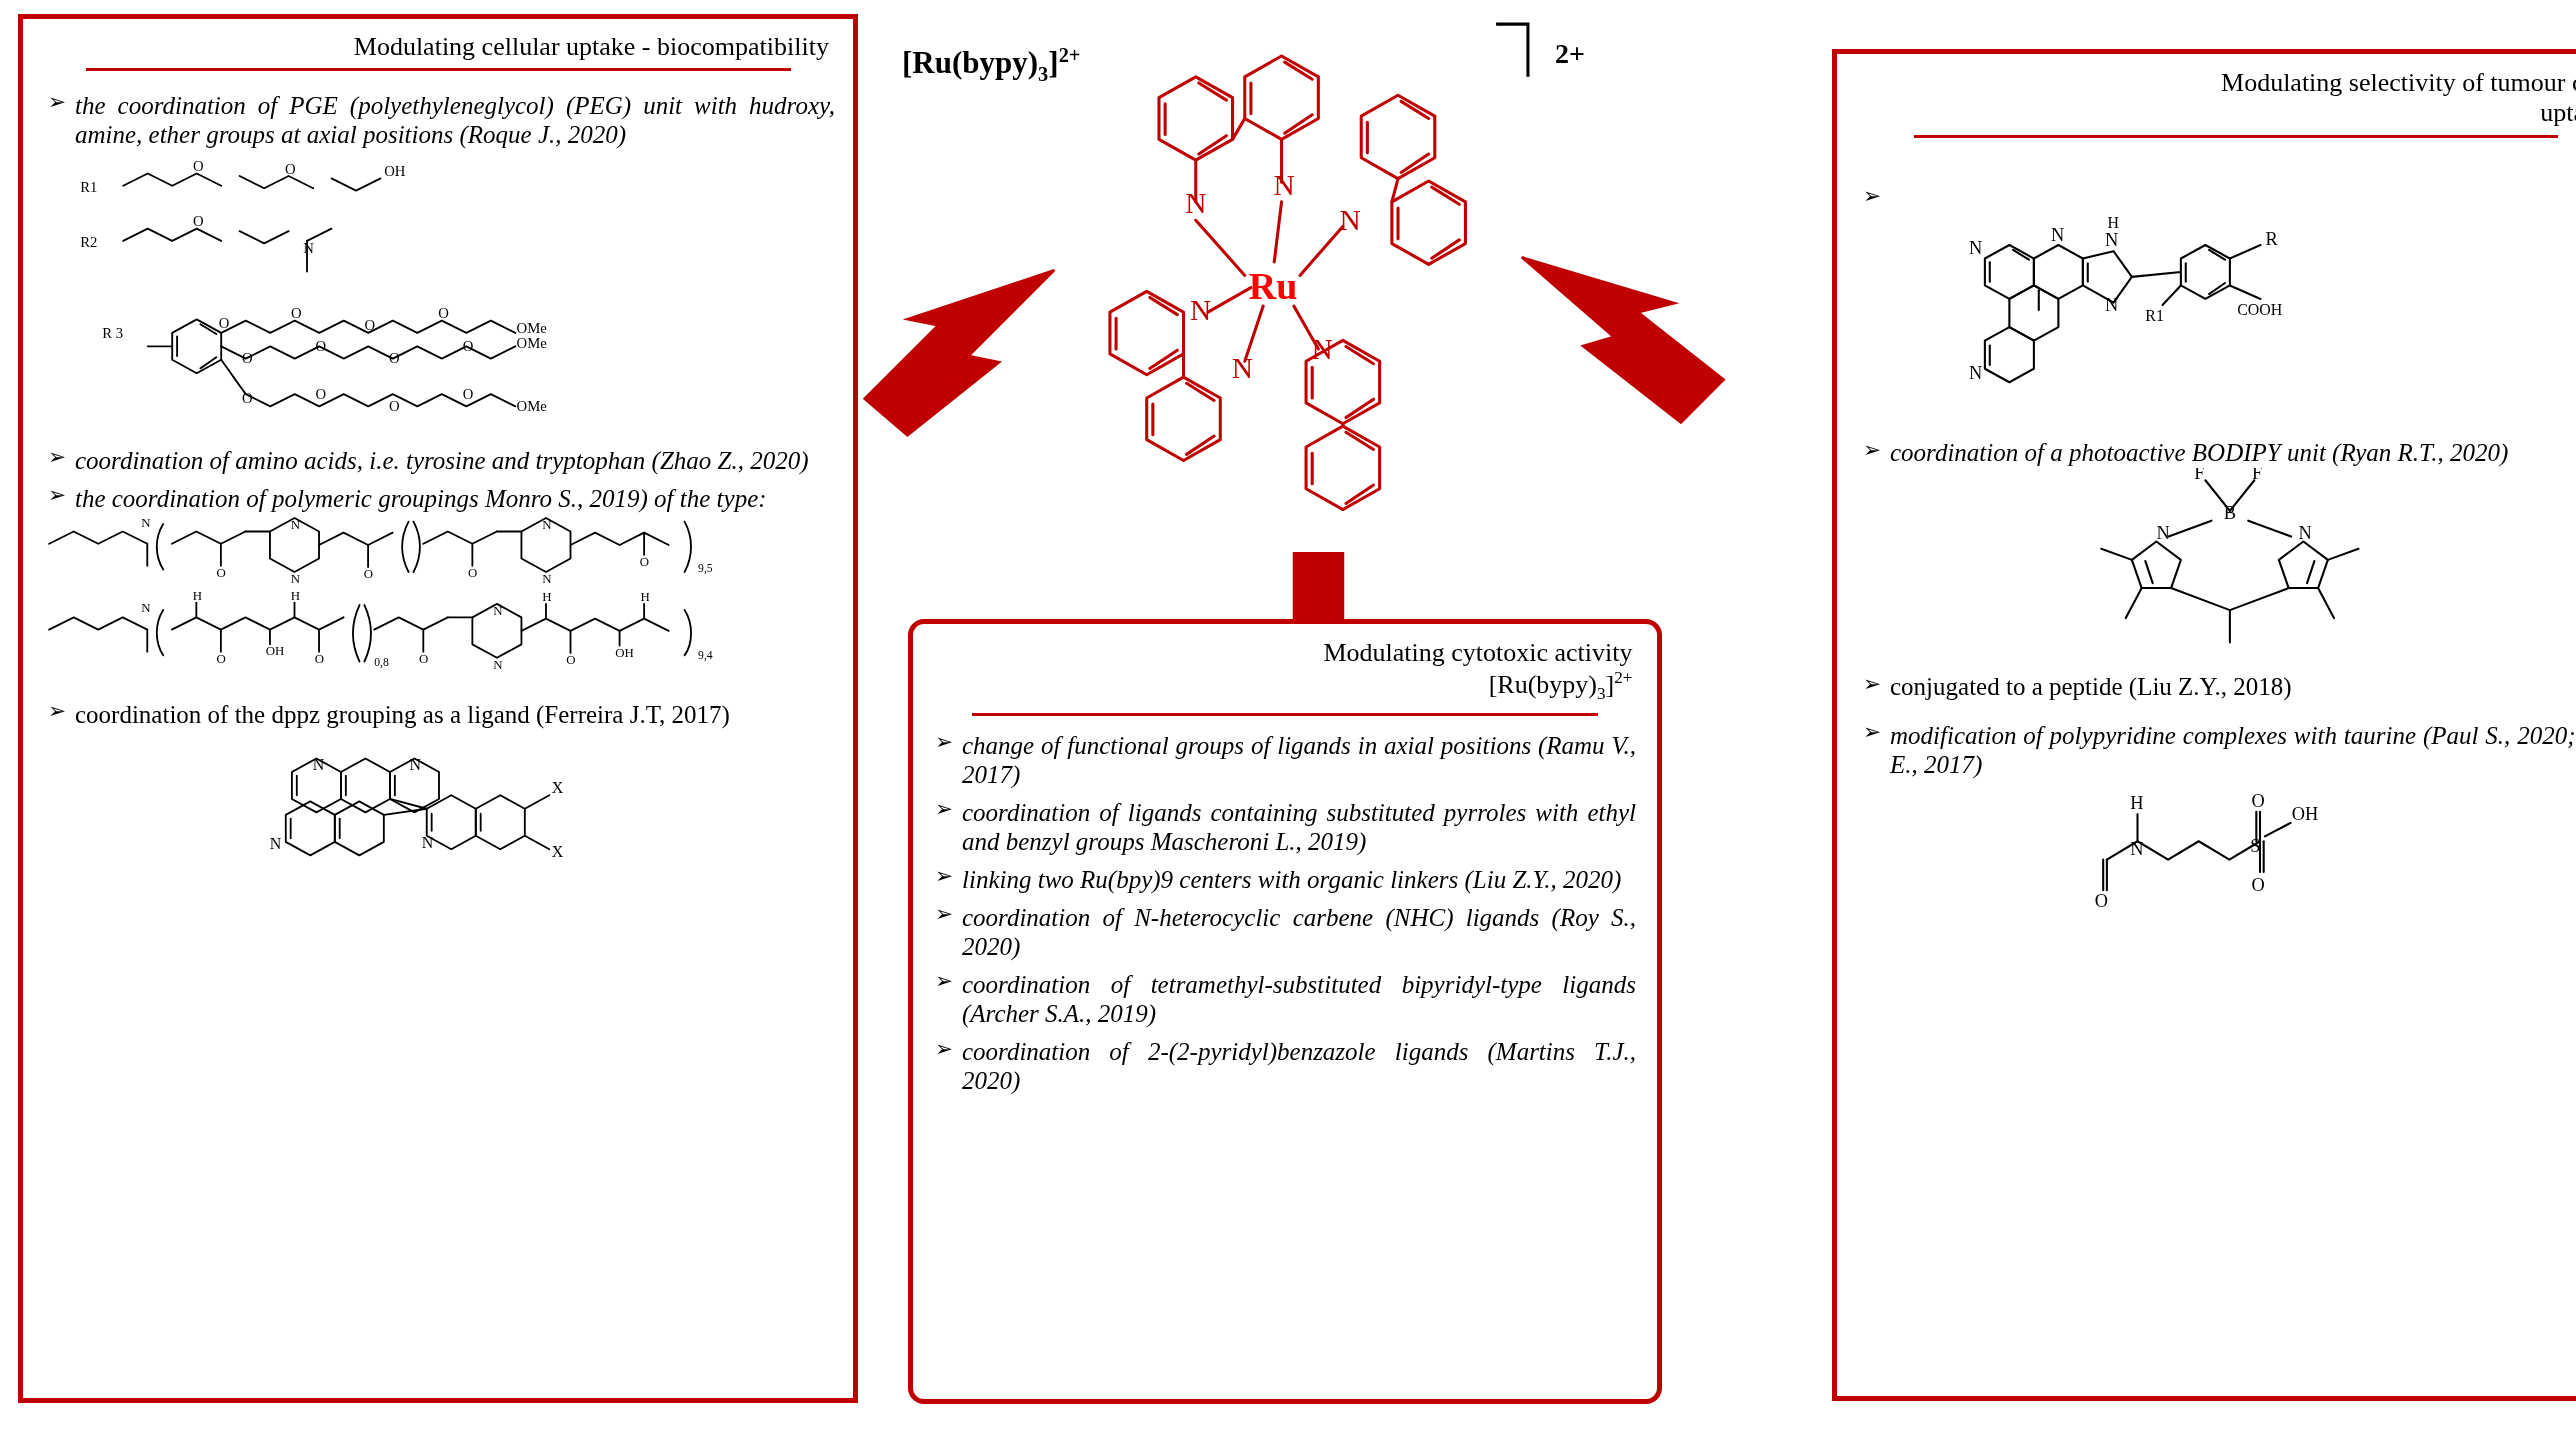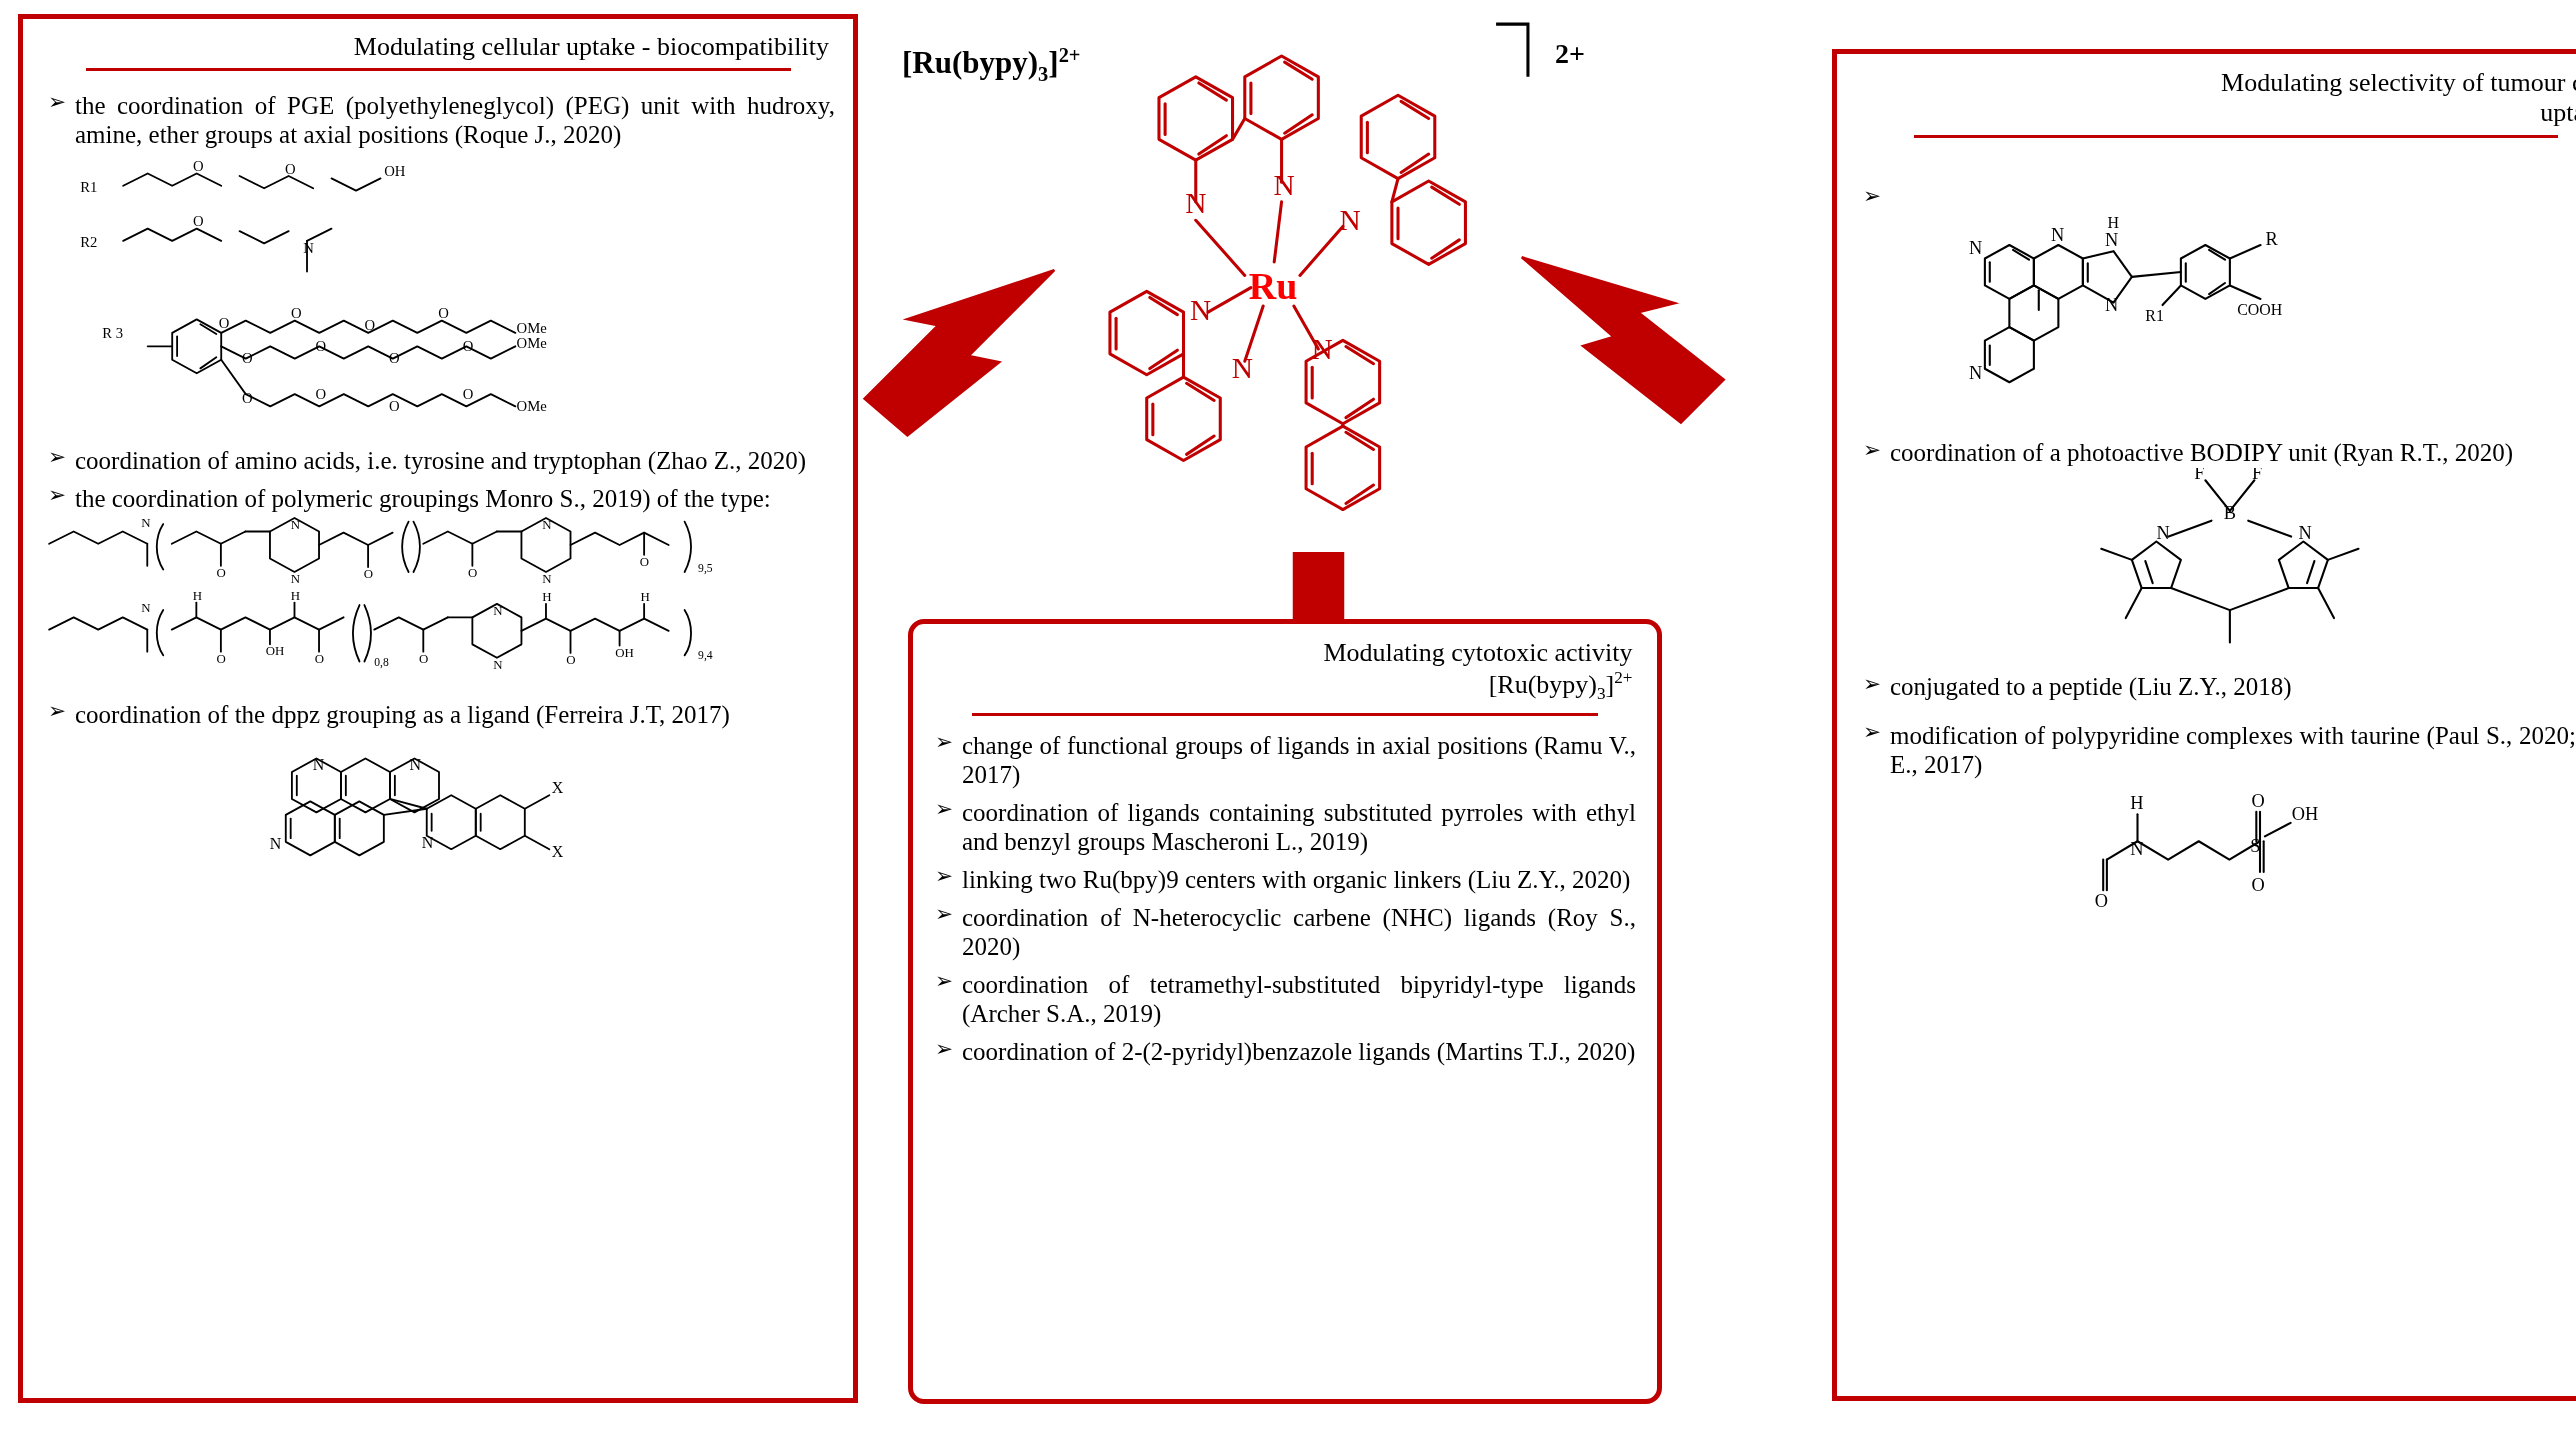--- a/index.html
+++ b/index.html
@@ -60,21 +60,21 @@
     margin: 8.6px 0 0 0;
     text-align: justify;
   }
   .bullets li .arrow {
     position: absolute;
     left: 4.9px;
     top: -0.6px;
     font-size: 21.5px;
     color: #000;
   }
-  .just { text-align: justify; text-align-last: justify; }
+  .just { text-align: justify; text-align-last: justify; font-style: italic; }
   .nojust { text-align: left; text-align-last: left; }
 
   .body-pad-left   { padding: 11px 18.4px 0 19.6px; }
   .body-pad-center { padding: 6.1px 21px 0 17px; }
   .body-pad-right  { padding: 17px 21px 0 21px; }
 
   
   #center-label {
     position: absolute;
     left: 902px;

